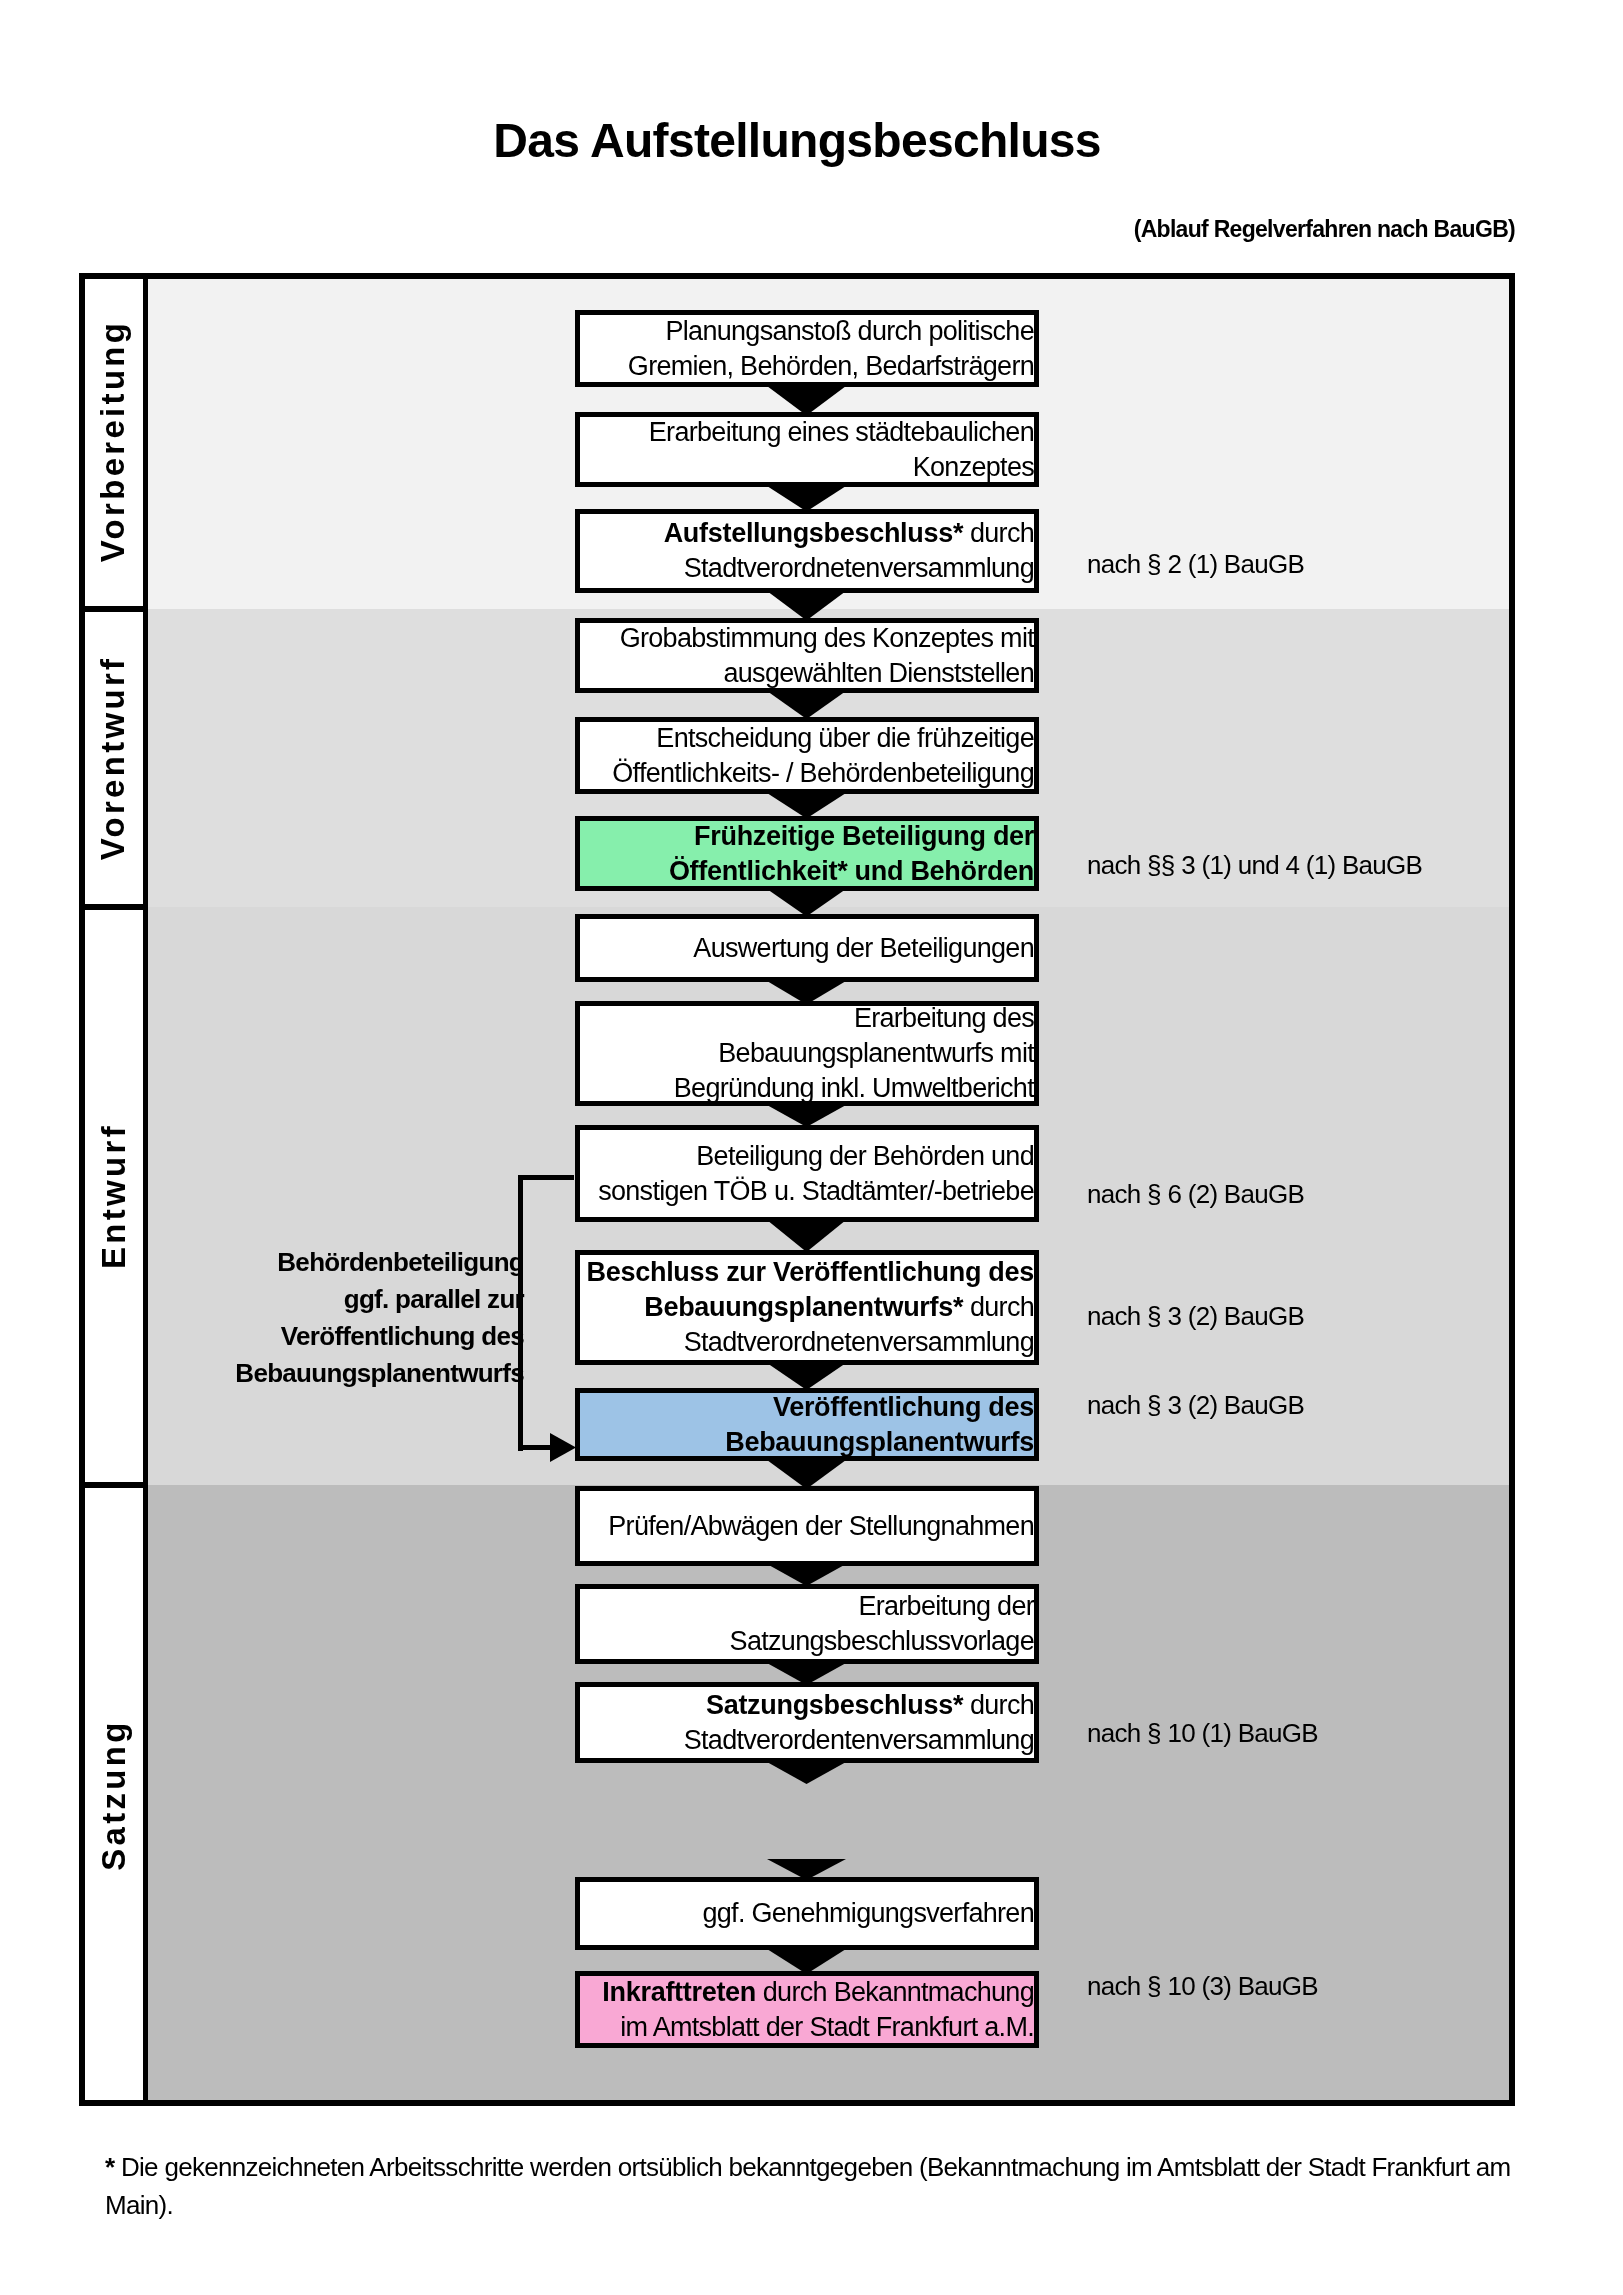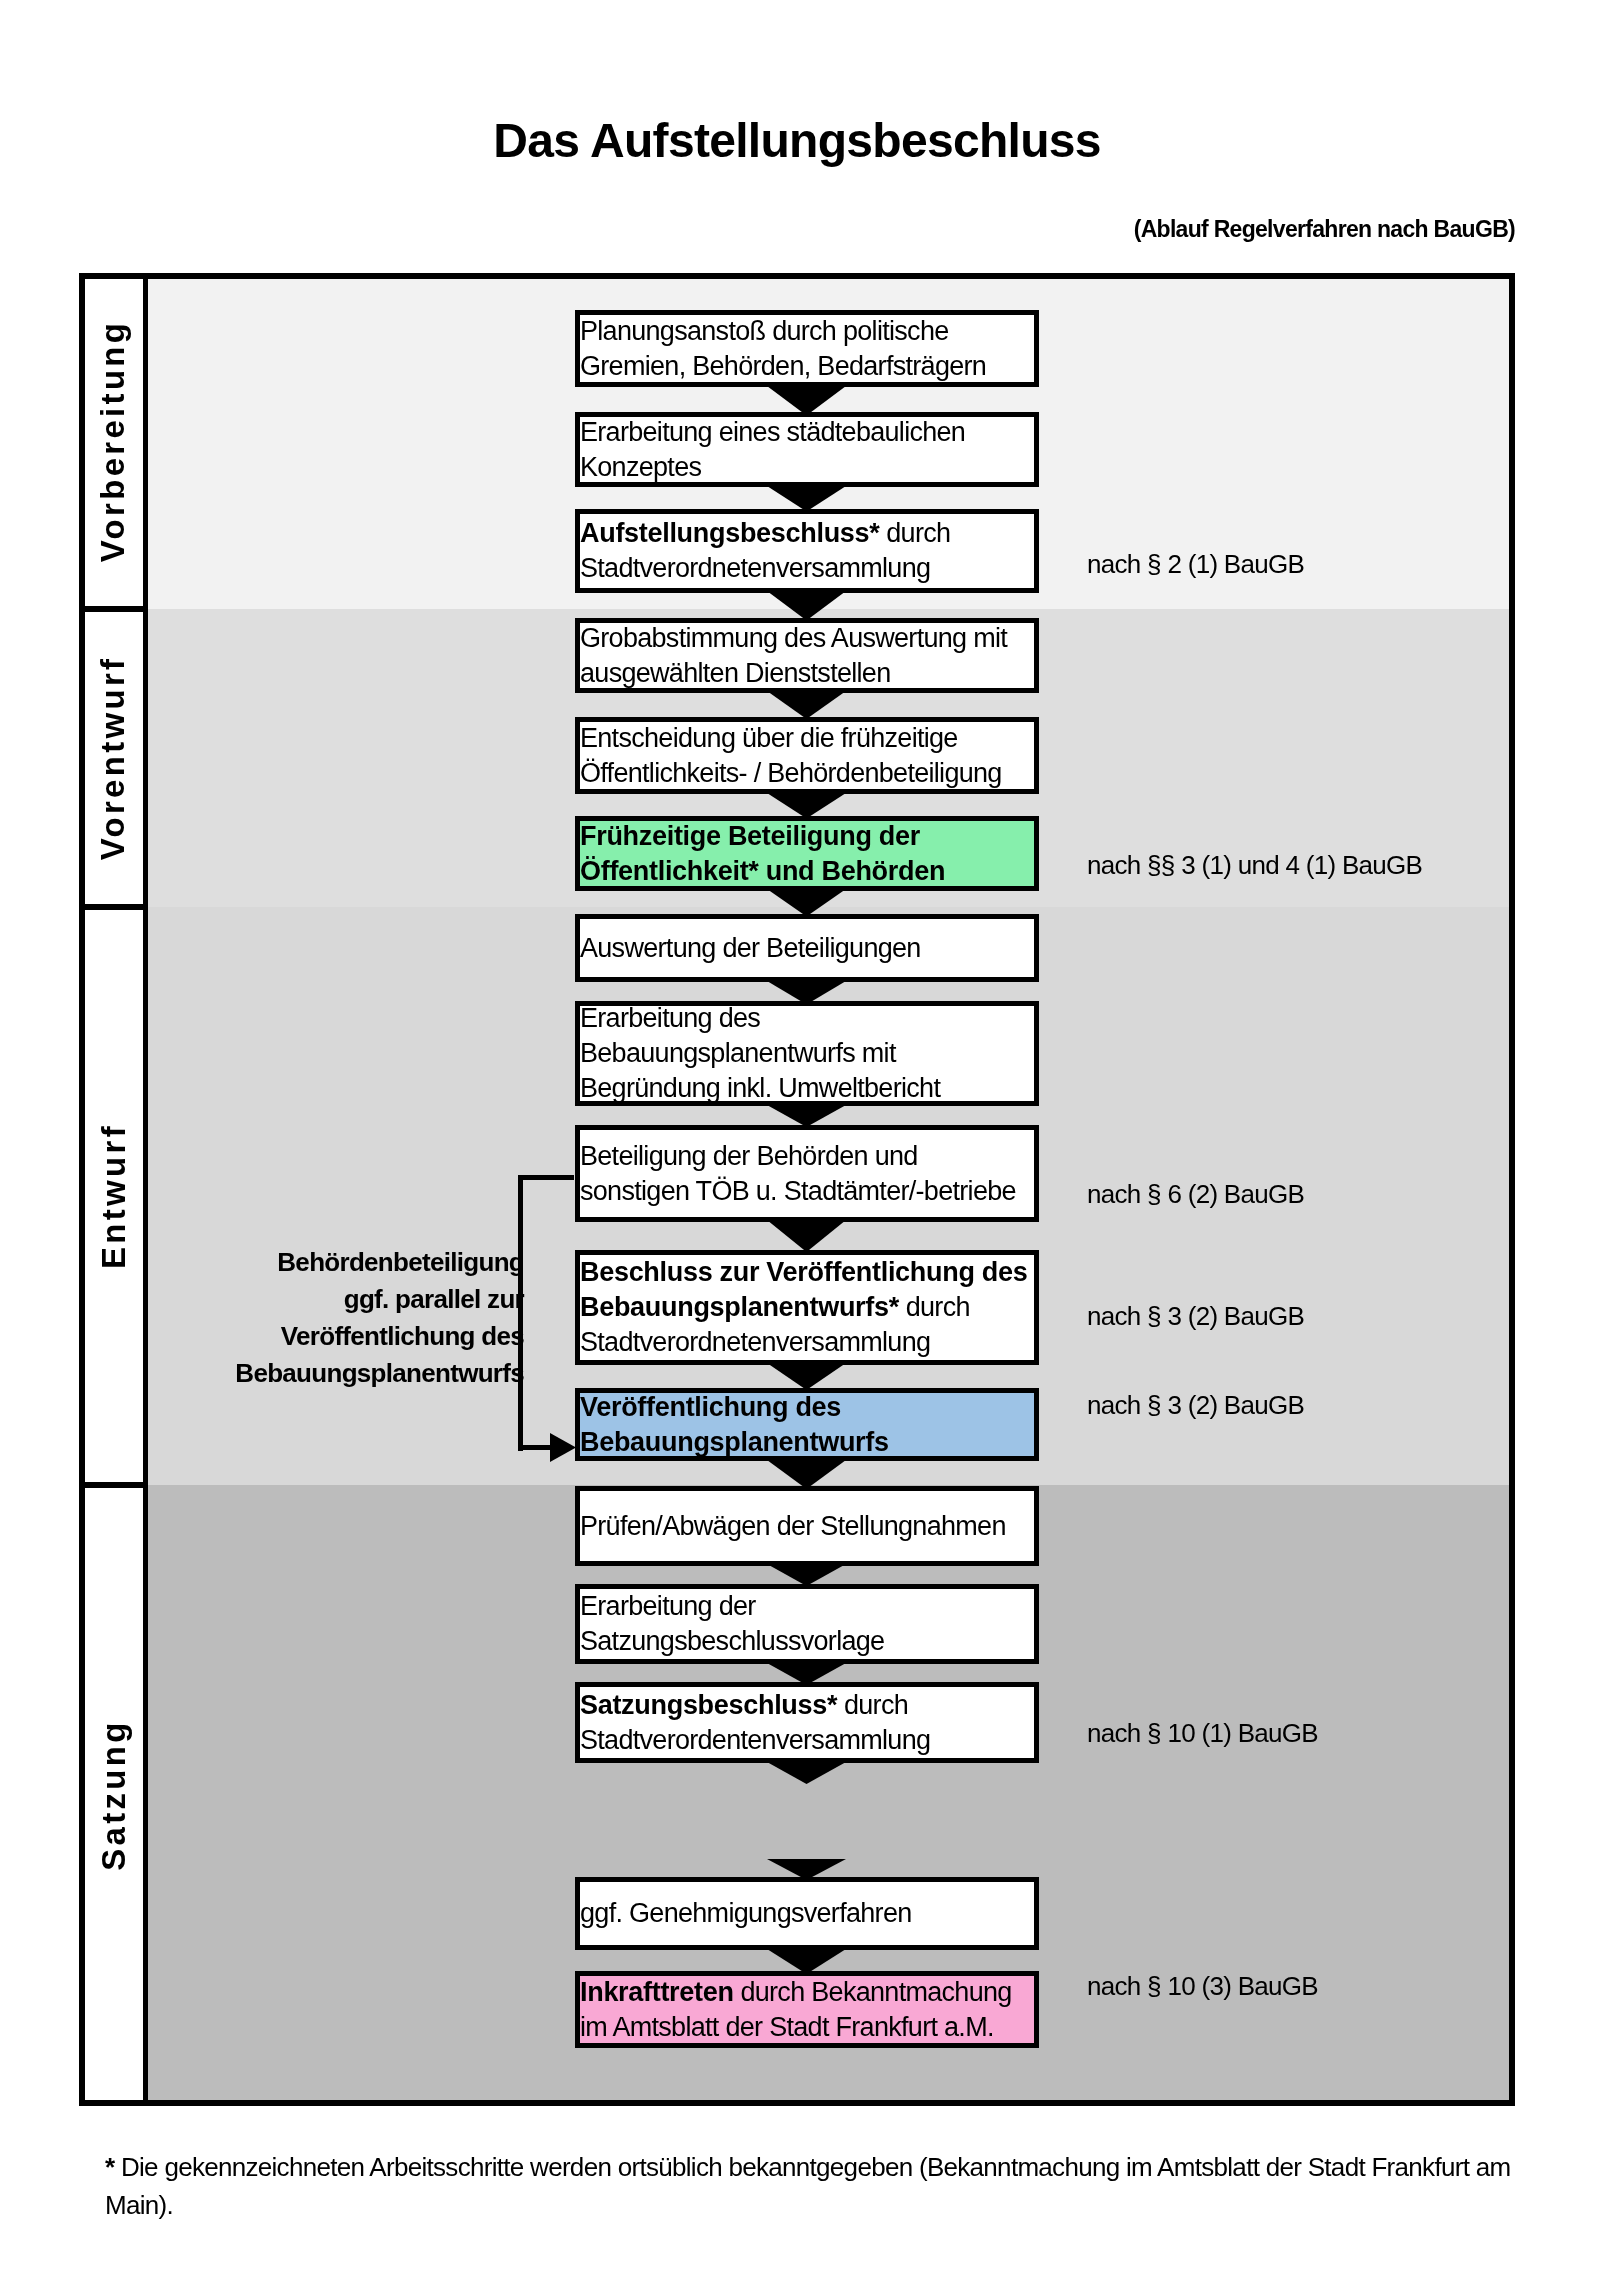--- a/index.html
+++ b/index.html
@@ -36,21 +36,21 @@
     position:absolute;background:#000;z-index:6;
     clip-path:polygon(0 0,100% 50%,0 100%);
   }
   .arr{
     position:absolute;left:767px;width:79px;background:#000;z-index:7;
     clip-path:polygon(0 0,100% 0,50% 100%);
   }
   .box{
     position:absolute;left:575px;width:464px;background:#ffffff;
     border:5.2px solid #000;box-sizing:border-box;z-index:8;
-    display:flex;flex-direction:column;justify-content:center;align-items:flex-start;
+    display:flex;flex-direction:column;justify-content:center;align-items:flex-end;
     text-align:center;font-size:27px;line-height:35px;letter-spacing:-0.7px;
   }
   .box .b{font-weight:bold;letter-spacing:-0.3px;}
   .ref{
     position:absolute;left:1087px;font-size:26px;letter-spacing:-0.7px;z-index:9;white-space:nowrap;
   }
   .sidenote{
     position:absolute;left:157px;top:1244px;width:367px;text-align:right;
     font-size:26px;line-height:37px;letter-spacing:-0.7px;z-index:9;font-weight:bold;
   }
@@ -120,21 +120,21 @@
   </div>
   <div class="box" style="top:412px;height:75px">
     <div><span class="b"></span><span>Erarbeitung eines städtebaulichen</span></div>
     <div><span class="b"></span><span>Konzeptes</span></div>
   </div>
   <div class="box" style="top:509px;height:84px">
     <div><span class="b">Aufstellungsbeschluss*</span><span> durch</span></div>
     <div><span class="b"></span><span>Stadtverordnetenversammlung</span></div>
   </div>
   <div class="box" style="top:618px;height:75px">
-    <div><span class="b"></span><span>Grobabstimmung des Auswertung mit</span></div>
+    <div><span class="b"></span><span>Grobabstimmung des Konzeptes mit</span></div>
     <div><span class="b"></span><span>ausgewählten Dienststellen</span></div>
   </div>
   <div class="box" style="top:717px;height:77px">
     <div><span class="b"></span><span>Entscheidung über die frühzeitige</span></div>
     <div><span class="b"></span><span>Öffentlichkeits- / Behördenbeteiligung</span></div>
   </div>
   <div class="box" style="top: 816px; height: 75px; background-color: #86efac;">
     <div><span class="b">Frühzeitige Beteiligung der</span><span></span></div>
     <div><span class="b">Öffentlichkeit* und Behörden</span><span></span></div>
   </div>

